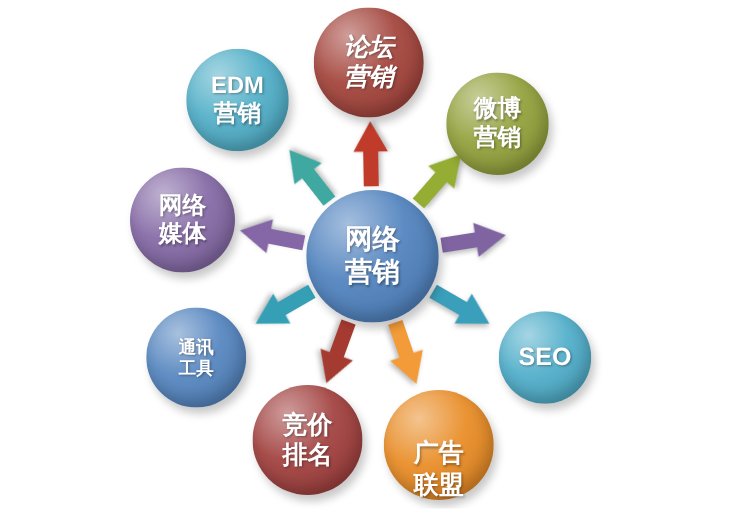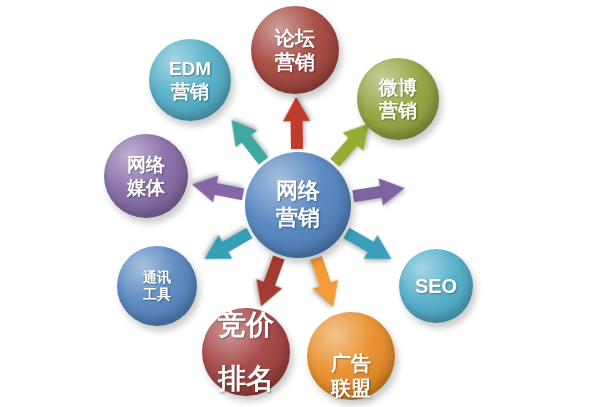--- a/index.html
+++ b/index.html
@@ -15,26 +15,26 @@
       radial-gradient(circle at 32% 26%, rgba(255,255,255,.50), rgba(255,255,255,.10) 42%, rgba(0,0,0,.14) 100%),
       var(--c,#888);
     box-shadow: inset -3px -6px 10px rgba(0,0,0,.18), 3px 5px 7px rgba(0,0,0,.22);
     text-shadow:1px 1px 2px rgba(0,0,0,.35);
     line-height:1.22;
     user-select:none;
   }
   .node span{display:block;}
   
   .n-center {left:245px;top:152px;width:106px;height:106px;font-size:22px;}
-  .n-forum  {left:251px;top:6px;  width:88px; height:88px; font-size:20px;}
+  .n-forum  {left:251px;top:6px;  width:88px; height:88px; font-size:20px;font-style:italic;}
   .n-weibo  {left:357px;top:58px; width:82px; height:82px; font-size:19px;}
   .n-sem    {left:414px;top:143px;width:74px; height:74px; font-size:20px;}
   .n-seo    {left:399px;top:249px;width:74px; height:74px; font-size:20px;justify-content:center;}
   .n-ads    {left:307px;top:312px;width:88px; height:88px; font-size:20px;justify-content:flex-end;}
-  .n-bidding{left:202px;top:308px;width:88px; height:88px; font-size:28px;justify-content:space-between;}
+  .n-bidding{left:202px;top:308px;width:88px; height:88px; font-size:20px;}
   .n-im     {left:117px;top:246px;width:80px; height:80px; font-size:14px;}
   .n-media  {left:104px;top:134px;width:84px; height:84px; font-size:19px;}
   .n-edm    {left:149px;top:39px; width:82px; height:82px; font-size:19px;}
   
   .arrow{
     position:absolute;left:298px;top:205px;width:52px;height:36px;
     margin-left:-26px;margin-top:-18px;
     color:var(--c,#666);
     filter:drop-shadow(1px 2px 2px rgba(0,0,0,.28));
   }

